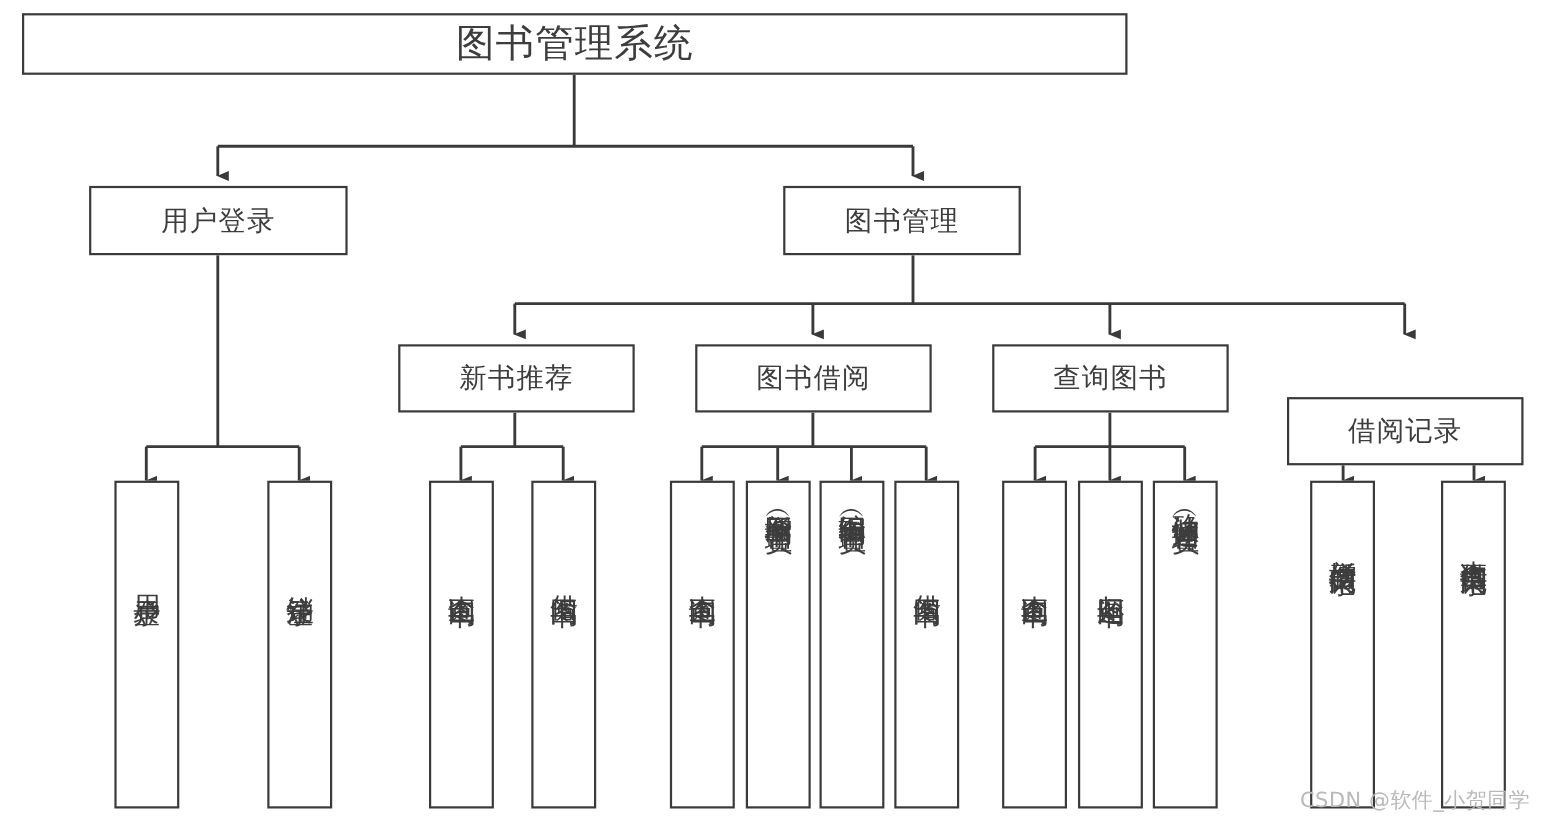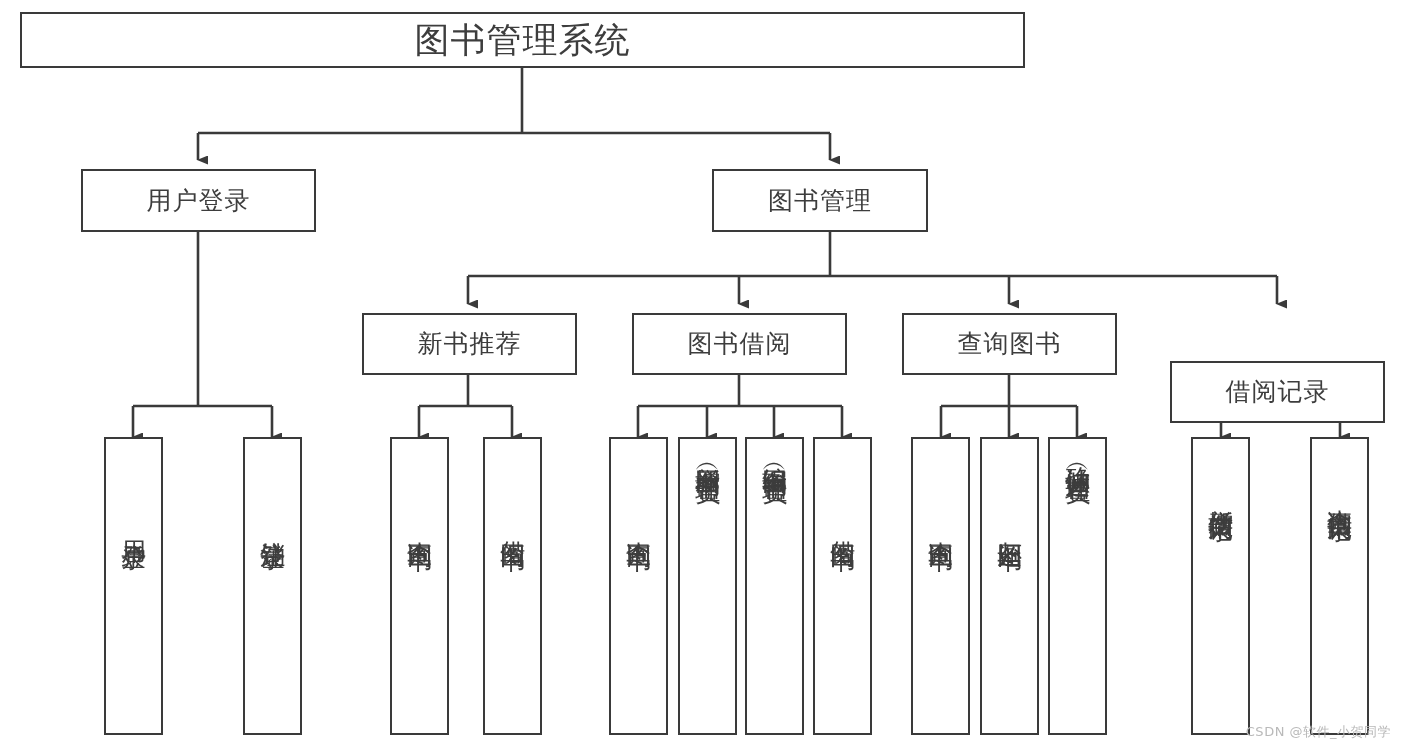--- a/index.html
+++ b/index.html
@@ -64,21 +64,21 @@
   .leaf-med .vtext {
     margin-top: 46px;
   }
   .leaf-tall .vtext {
     margin-top: 4px;
   }
   .watermark {
     position: absolute;
     right: 14px;
     bottom: 6px;
-    font-size: 13px;
+    font-size: 19px;
     color: #b9b9b9;
     letter-spacing: 0.5px;
     white-space: nowrap;
   }
 </style>
 </head>
 <body>
 
 <div id="canvas">
 

